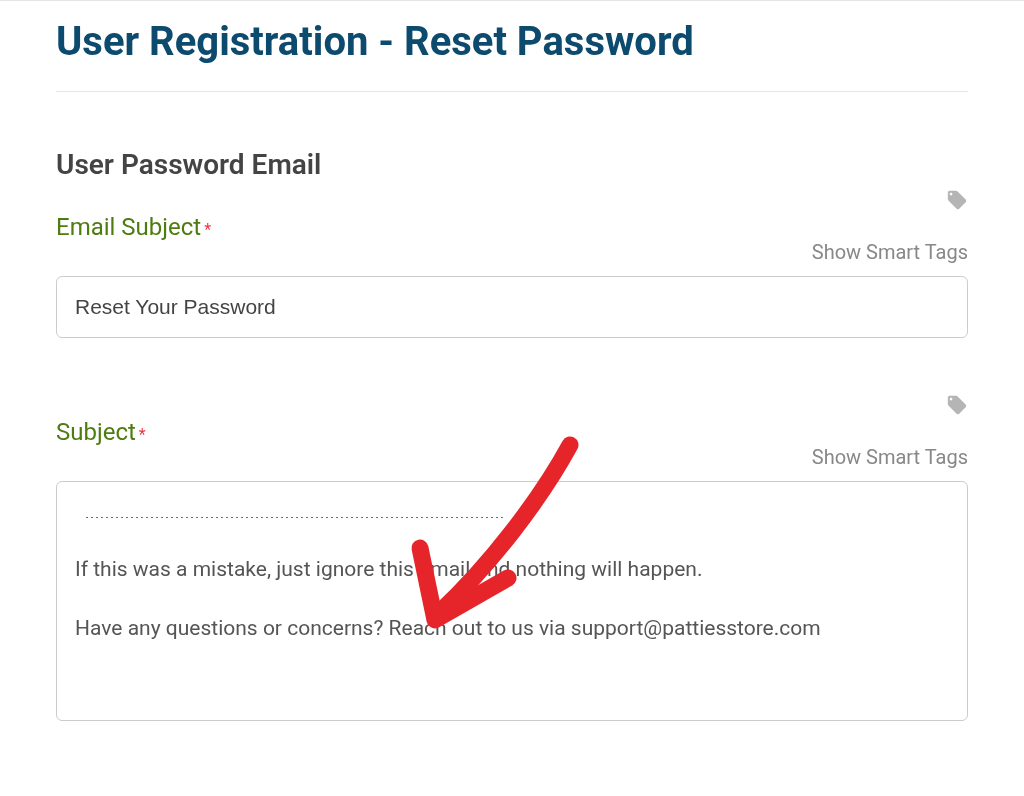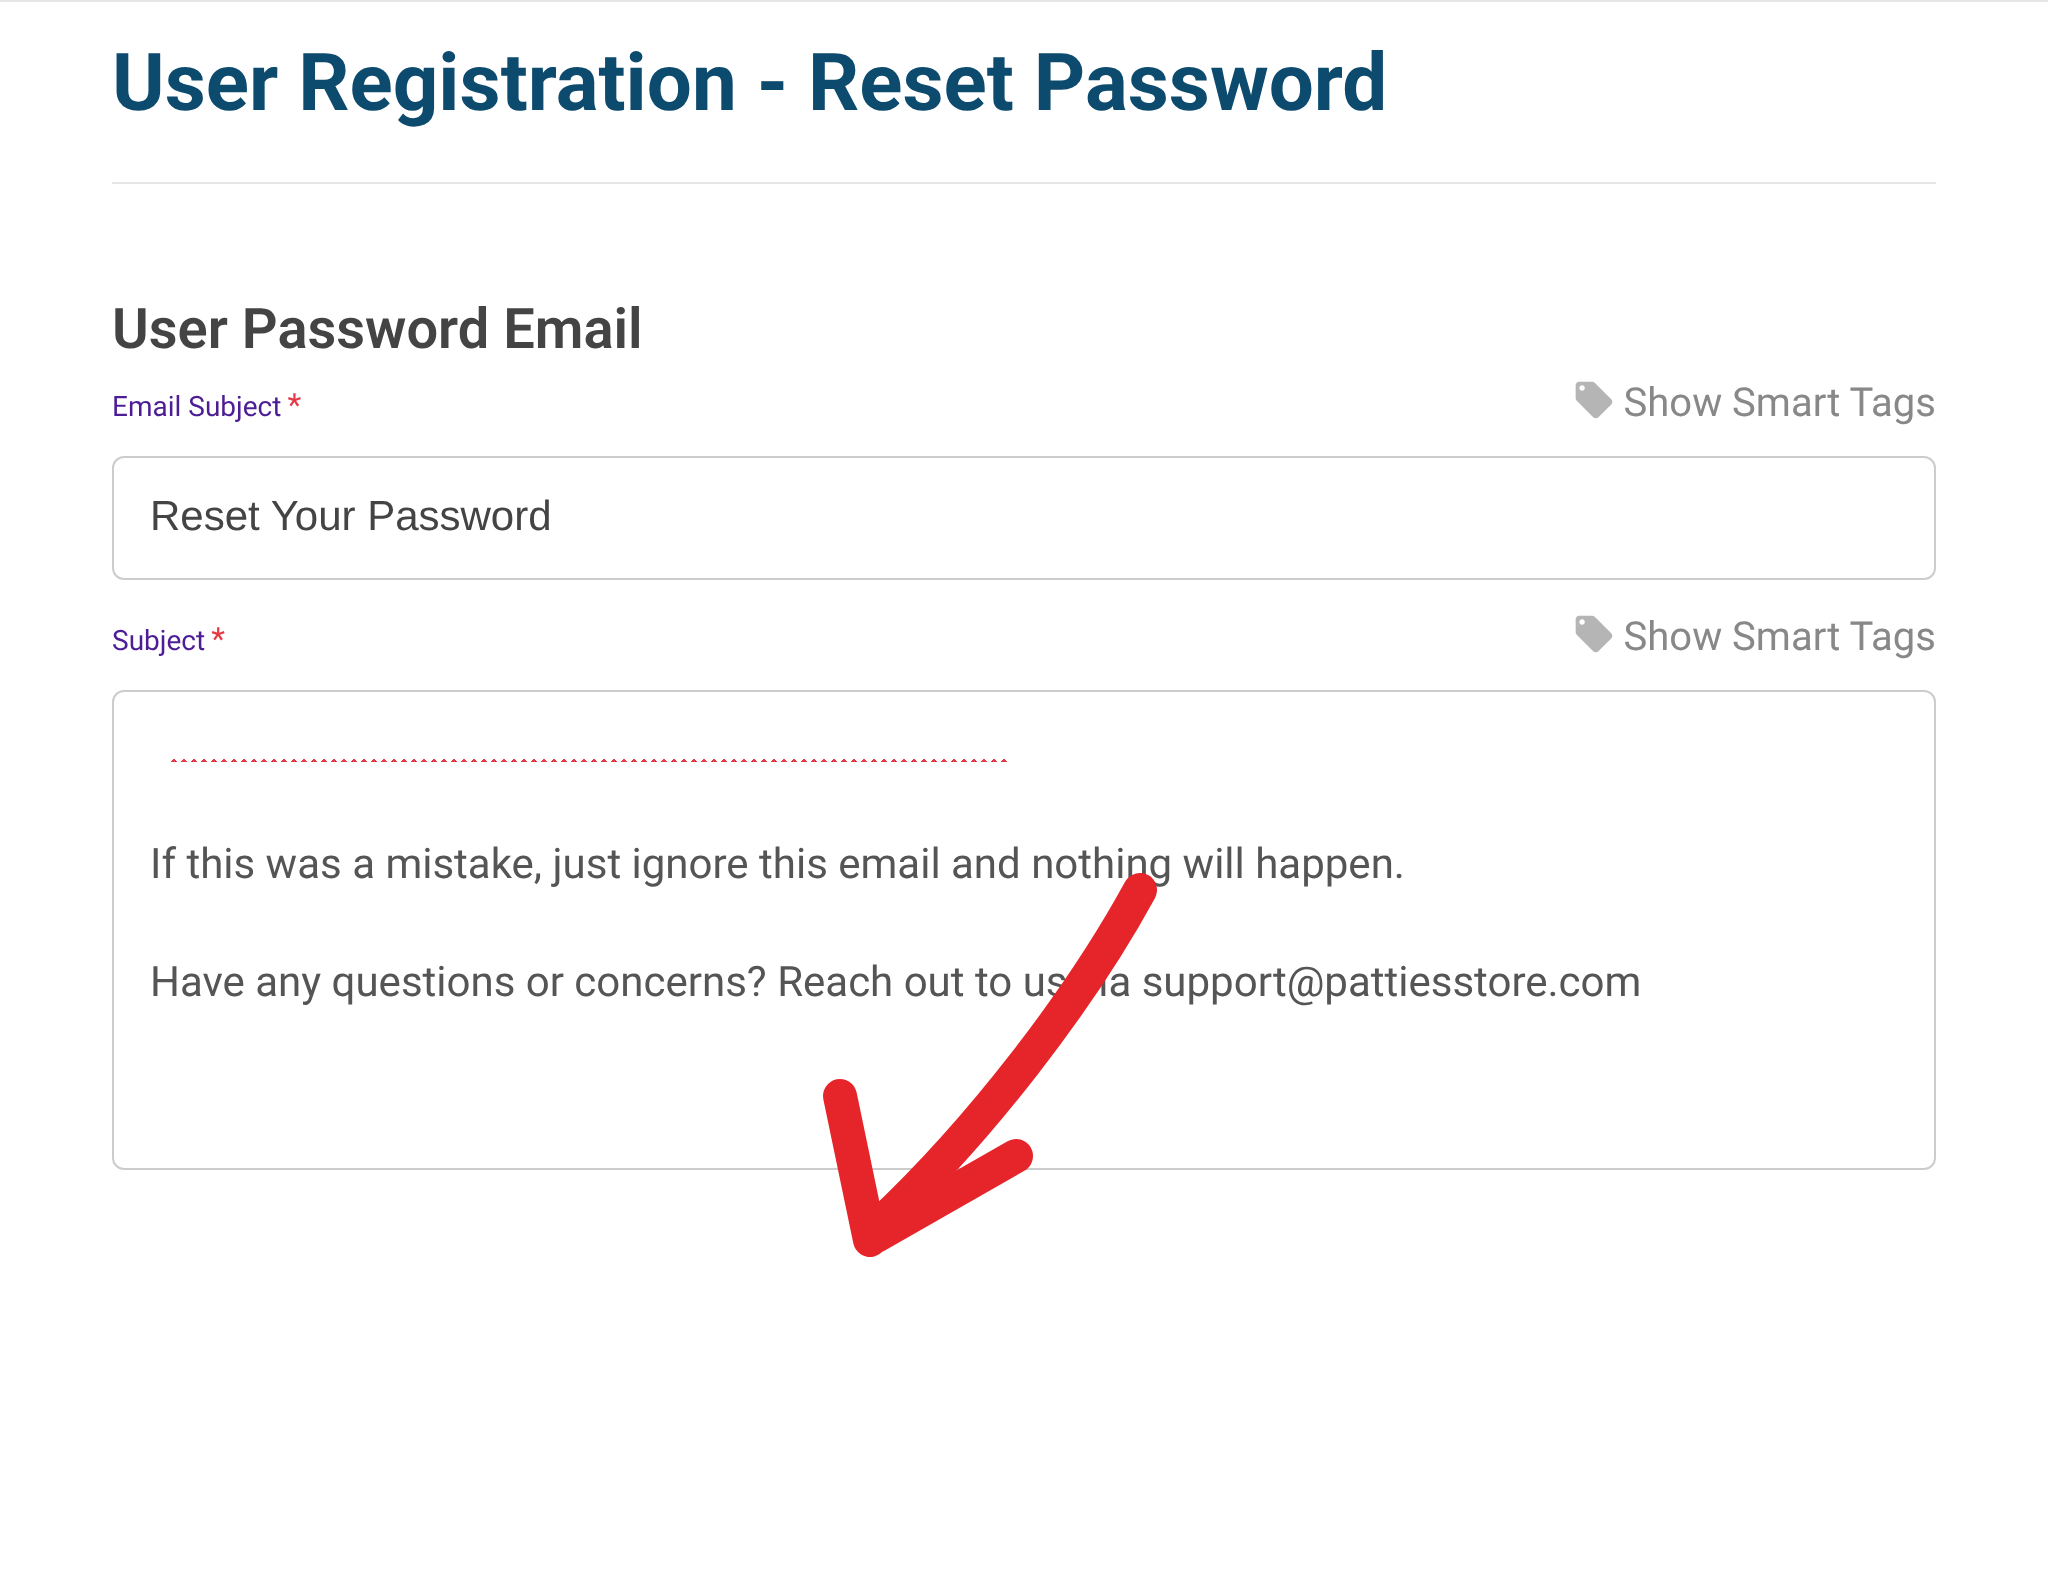--- a/index.html
+++ b/index.html
@@ -47,50 +47,51 @@
       color: #888;
       margin-bottom: 36px;
     }
     .field-row {
       display: flex;
       justify-content: space-between;
       align-items: center;
       margin-bottom: 12px;
     }
     .field-label {
-      font-size: 14px;
-      color: #4c1d95;
+      font-size: 24px;
+      color: #4d7c0f;
     }
     .required {
       color: #e63946;
       margin-left: 3px;
     }
     .smart-tags {
       display: inline-flex;
-      align-items: flex-start;
-      gap: 4px;
+      align-items: flex-end;
+      gap: 24px;
       font-size: 20px;
       color: #888;
       cursor: pointer;
+      flex-direction: column;
     }
     .smart-tags svg {
       width: 22px;
       height: 22px;
       fill: #b5b5b5;
     }
     input.text-input {
       width: 100%;
       height: 62px;
       border: 1px solid #ccc;
       border-radius: 6px;
       padding: 0 18px;
       font-size: 21px;
       color: #444;
       background: #fff;
-      margin-bottom: 16px;
+      margin-bottom: 56px;
     }
     .message-box {
       width: 100%;
       height: 240px;
       border: 1px solid #ccc;
       border-radius: 6px;
       padding: 14px 18px;
       font-size: 21px;
       color: #555;
       background: #fff;

